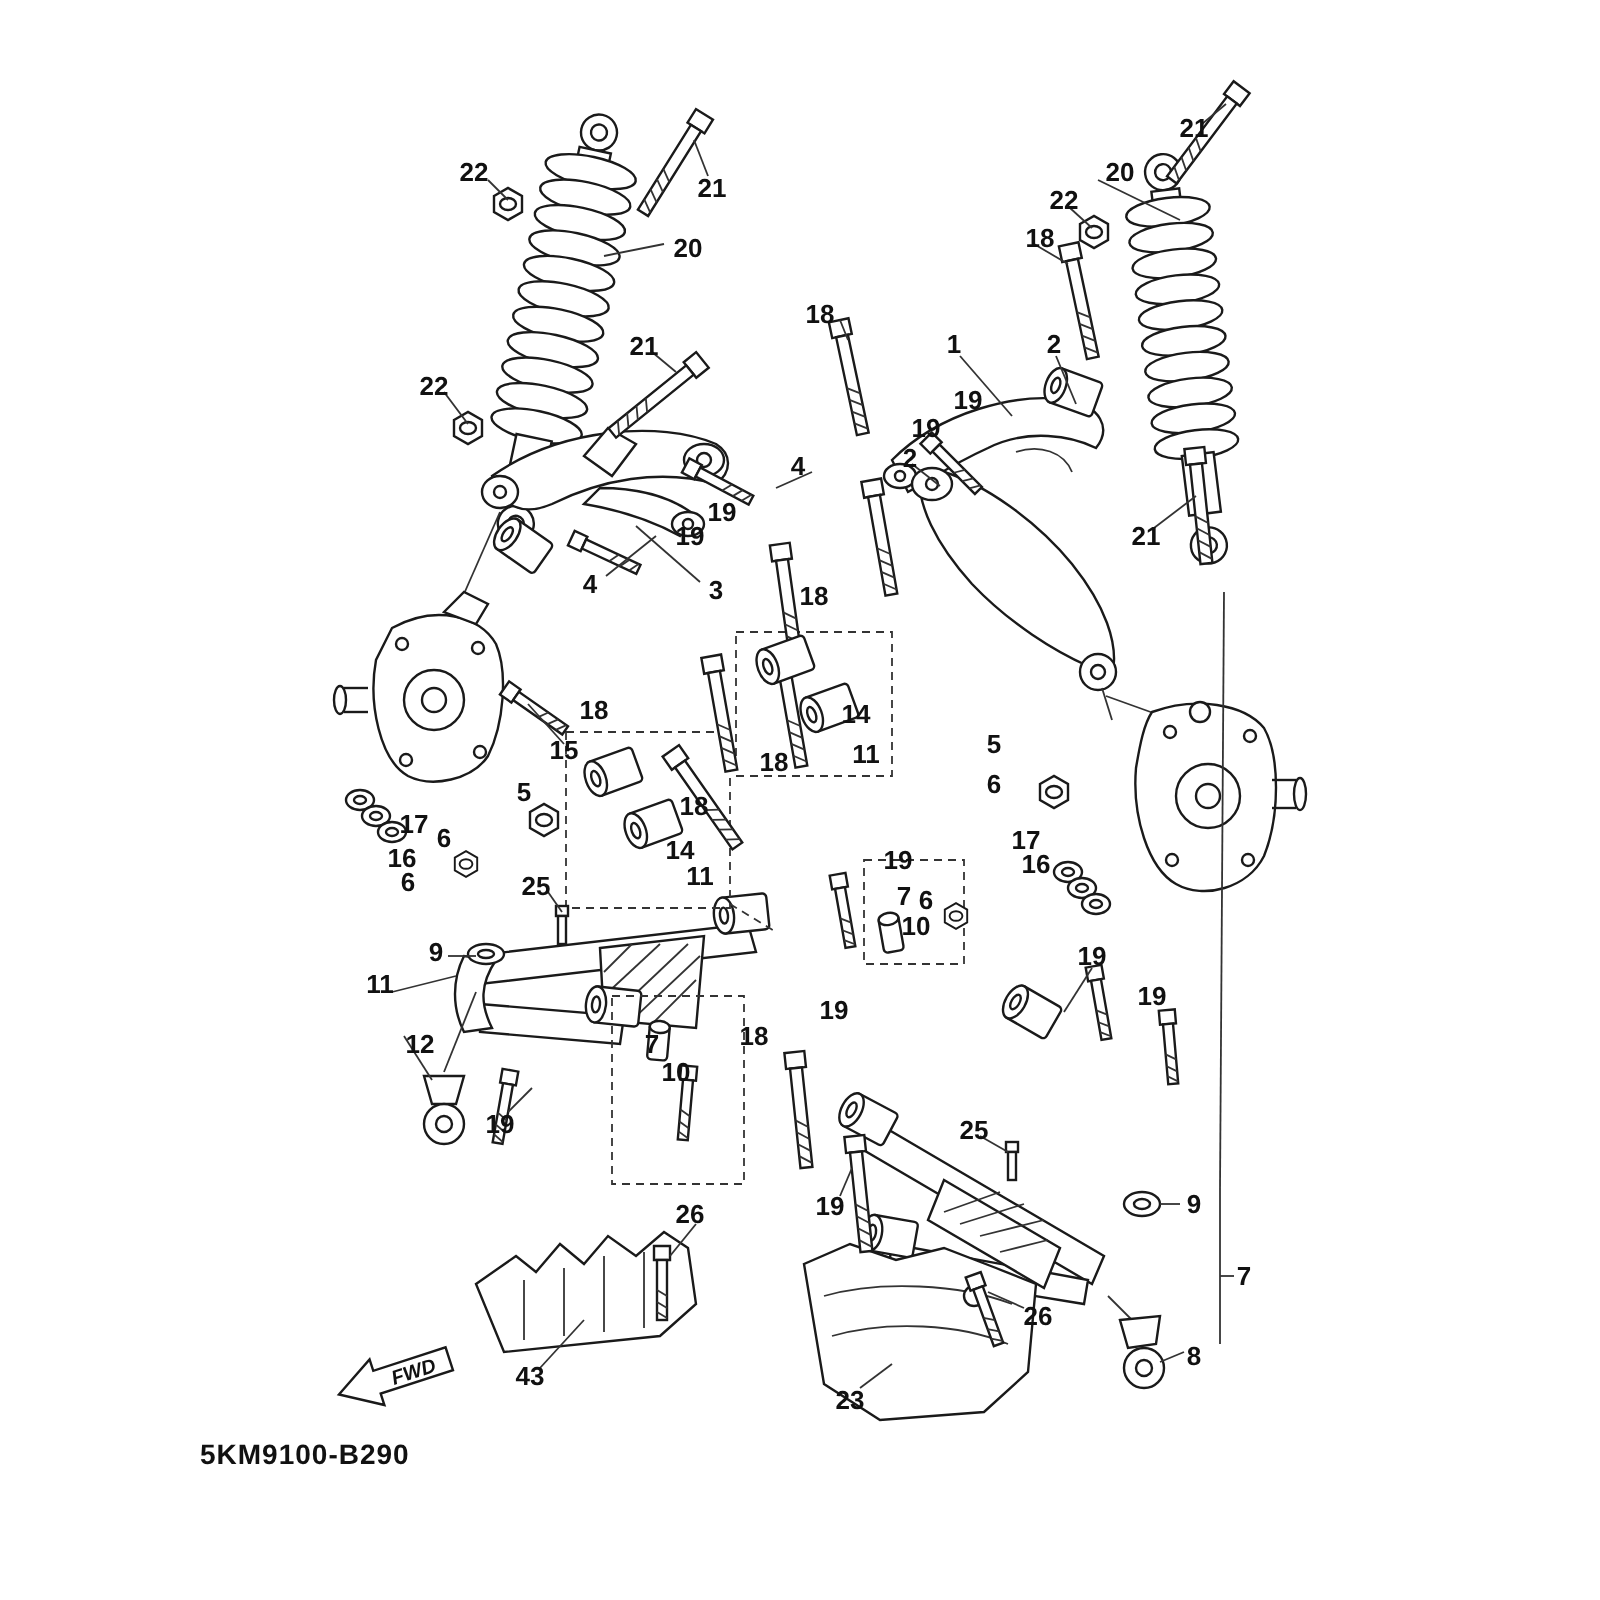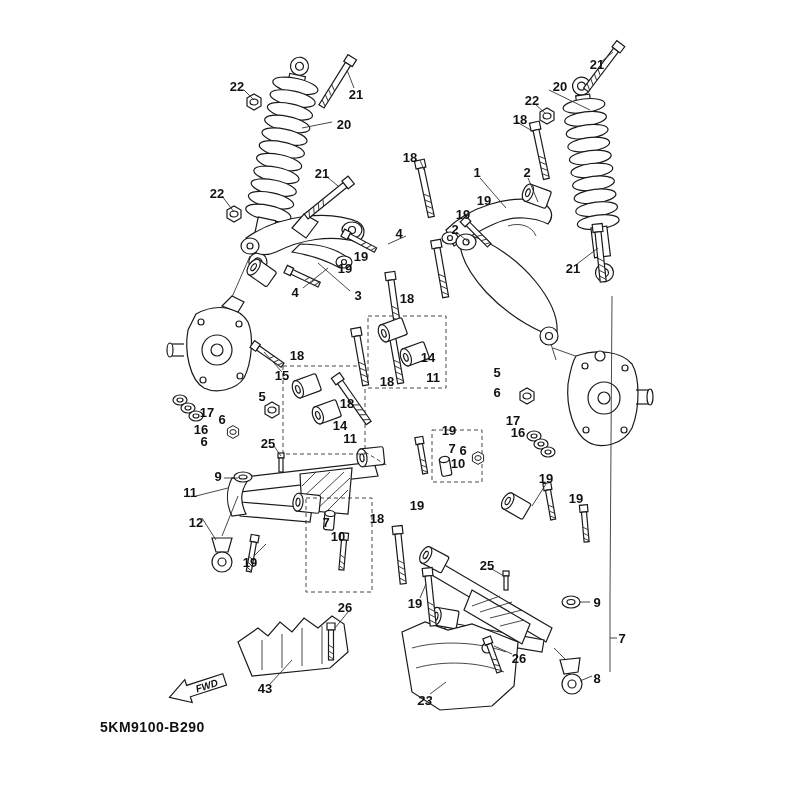--- a/index.html
+++ b/index.html
@@ -367,31 +367,31 @@
       <span class="callout" style="left: 449px; top: 430px;">19</span>
       <span class="callout" style="left: 463px; top: 450px;">6</span>
       <span class="callout" style="left: 452px; top: 448px;">7</span>
       <span class="callout" style="left: 458px; top: 463px;">10</span>
       <span class="callout" style="left: 268px; top: 443px;">25</span>
       <span class="callout" style="left: 546px; top: 478px;">19</span>
       <span class="callout" style="left: 218px; top: 476px;">9</span>
       <span class="callout" style="left: 190px; top: 492px;">11</span>
       <span class="callout" style="left: 576px; top: 498px;">19</span>
       <span class="callout" style="left: 417px; top: 505px;">19</span>
-      <span class="callout" style="left: 196px; top: 522px;">12</span>
+      <span class="callout" style="left: 210px; top: 522px;">12</span>
       <span class="callout" style="left: 326px; top: 522px;">7</span>
       <span class="callout" style="left: 338px; top: 536px;">10</span>
       <span class="callout" style="left: 377px; top: 518px;">18</span>
       <span class="callout" style="left: 250px; top: 562px;">19</span>
       <span class="callout" style="left: 487px; top: 565px;">25</span>
       <span class="callout" style="left: 415px; top: 603px;">19</span>
       <span class="callout" style="left: 345px; top: 607px;">26</span>
       <span class="callout" style="left: 597px; top: 602px;">9</span>
       <span class="callout" style="left: 622px; top: 638px;">7</span>
       <span class="callout" style="left: 519px; top: 658px;">26</span>
       <span class="callout" style="left: 597px; top: 678px;">8</span>
       <span class="callout" style="left: 265px; top: 688px;">43</span>
-      <span class="callout" style="left: 425px; top: 700px; font-style: italic;">23</span>
+      <span class="callout" style="left: 425px; top: 700px;">23</span>
     </div>
 
   <div class="part-code">5KM9100-B290</div>
 
 </div>
 
 </body></html>

